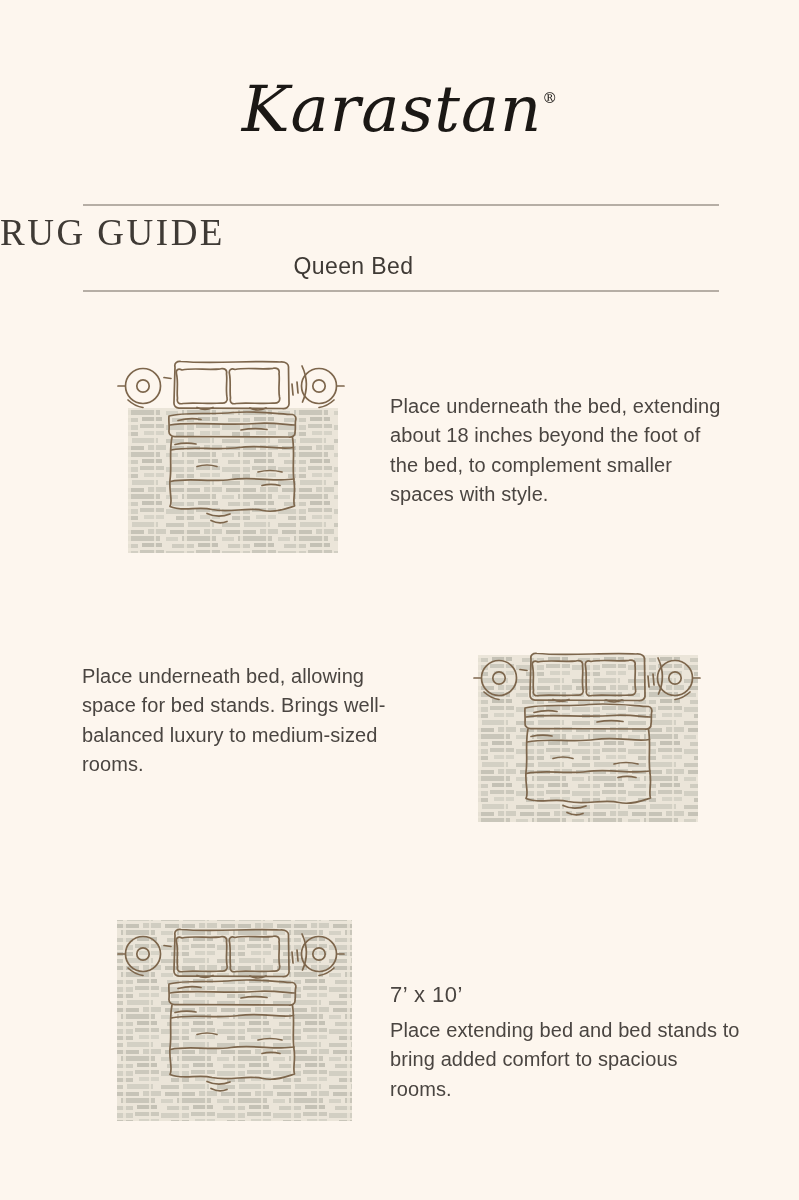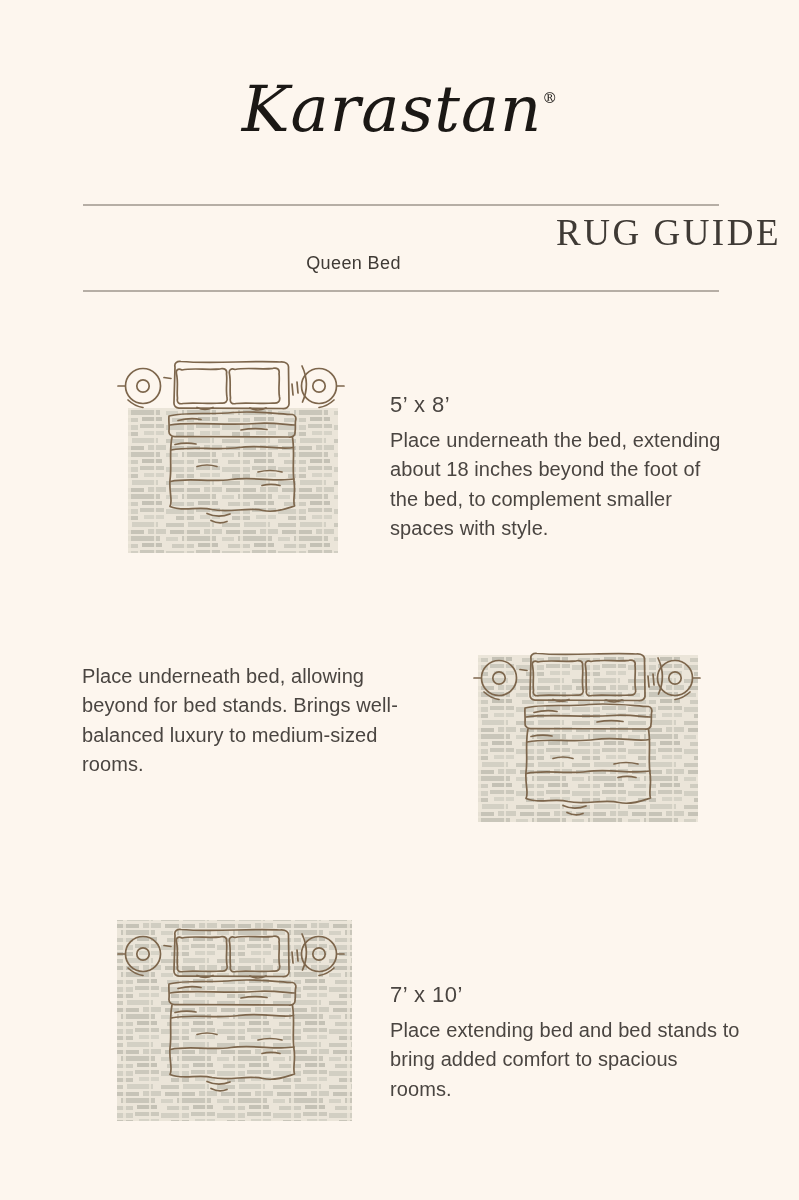--- a/index.html
+++ b/index.html
@@ -19,27 +19,27 @@
   .logo{
     position:absolute;left:0;top:72px;width:799px;text-align:center;
     font-family:"DejaVu Serif",serif;font-style:italic;font-weight:400;
     font-size:64px;color:#1b1815;letter-spacing:1px;
   }
   .logo sup{font-size:15px;font-style:normal;vertical-align:28px;letter-spacing:0;}
   .rule{position:absolute;left:83px;width:636px;height:2px;background:var(--rule);opacity:.75;}
   .rule.r1{top:204px;}
   .rule.r2{top:290px;}
   .title{
-    position:absolute;left:0;top:211px;width:781px;text-align:right;
+    position:absolute;left:0;top:211px;width:781px;text-align:left;
     font-family:"Liberation Serif",serif;font-size:37px;font-weight:500;
     letter-spacing:2.5px;color:var(--heading-text);
   }
   .subtitle{
     position:absolute;left:0;top:253px;width:707px;text-align:center;
-    font-size:18px;color:var(--heading-text);letter-spacing:.4px;
+    font-size:23px;color:var(--heading-text);letter-spacing:.4px;
   }
   .sec-text{position:absolute;color:var(--body-text);}
   .sec-text h3{font-size:22px;font-weight:400;margin:0 0 8px 0;letter-spacing:.5px;color:var(--body-text);}
   .sec-text p{font-size:20px;line-height:1.47;margin:0;letter-spacing:.1px;}
   #text1{left:390px;top:392px;width:338px;}
   #text2{left:82px;top:662px;width:334px;}
   #text3{left:390px;top:982px;width:352px;}
   .fig{position:absolute;}
   #fig1{left:110px;top:353px;}
   #fig2{left:460px;top:635px;}
@@ -124,26 +124,25 @@
   <div class="title">RUG GUIDE</div>
   <div class="subtitle">Queen Bed</div>
   <div class="rule r2"></div>
 
   <svg id="fig1" class="fig" width="260" height="220" viewBox="0 0 260 220" role="img">
     <rect x="18" y="55" width="210" height="145" fill="#ebe5d9"></rect>
     <rect x="18" y="55" width="210" height="145" fill="url(#rugtex)"></rect>
     <use href="#bed" x="1" y="2" width="240" height="175"></use>
   </svg>
   <div id="text1" class="sec-text">
-    <h3>5’ x 8’</h3>
     <p>Place underneath the bed, extending about 18 inches beyond the foot of the bed, to complement smaller spaces with style.</p>
   </div>
 
   <div id="text2" class="sec-text">
-    <p>Place underneath bed, allowing beyond for bed stands. Brings well-balanced luxury to medium-sized rooms.</p>
+    <p>Place underneath bed, allowing space for bed stands. Brings well-balanced luxury to medium-sized rooms.</p>
   </div>
   <svg id="fig2" class="fig" width="260" height="200" viewBox="0 0 260 200" role="img">
     <rect x="18" y="20" width="220" height="167" fill="#ebe5d9"></rect>
     <rect x="18" y="20" width="220" height="167" fill="url(#rugtex)"></rect>
     <use href="#bed" x="7" y="12" width="240" height="175"></use>
   </svg>
 
   <svg id="fig3" class="fig" width="270" height="212" viewBox="0 0 270 212" role="img">
     <rect x="12" y="5" width="235" height="201" fill="#ebe5d9"></rect>
     <rect x="12" y="5" width="235" height="201" fill="url(#rugtex)"></rect>

